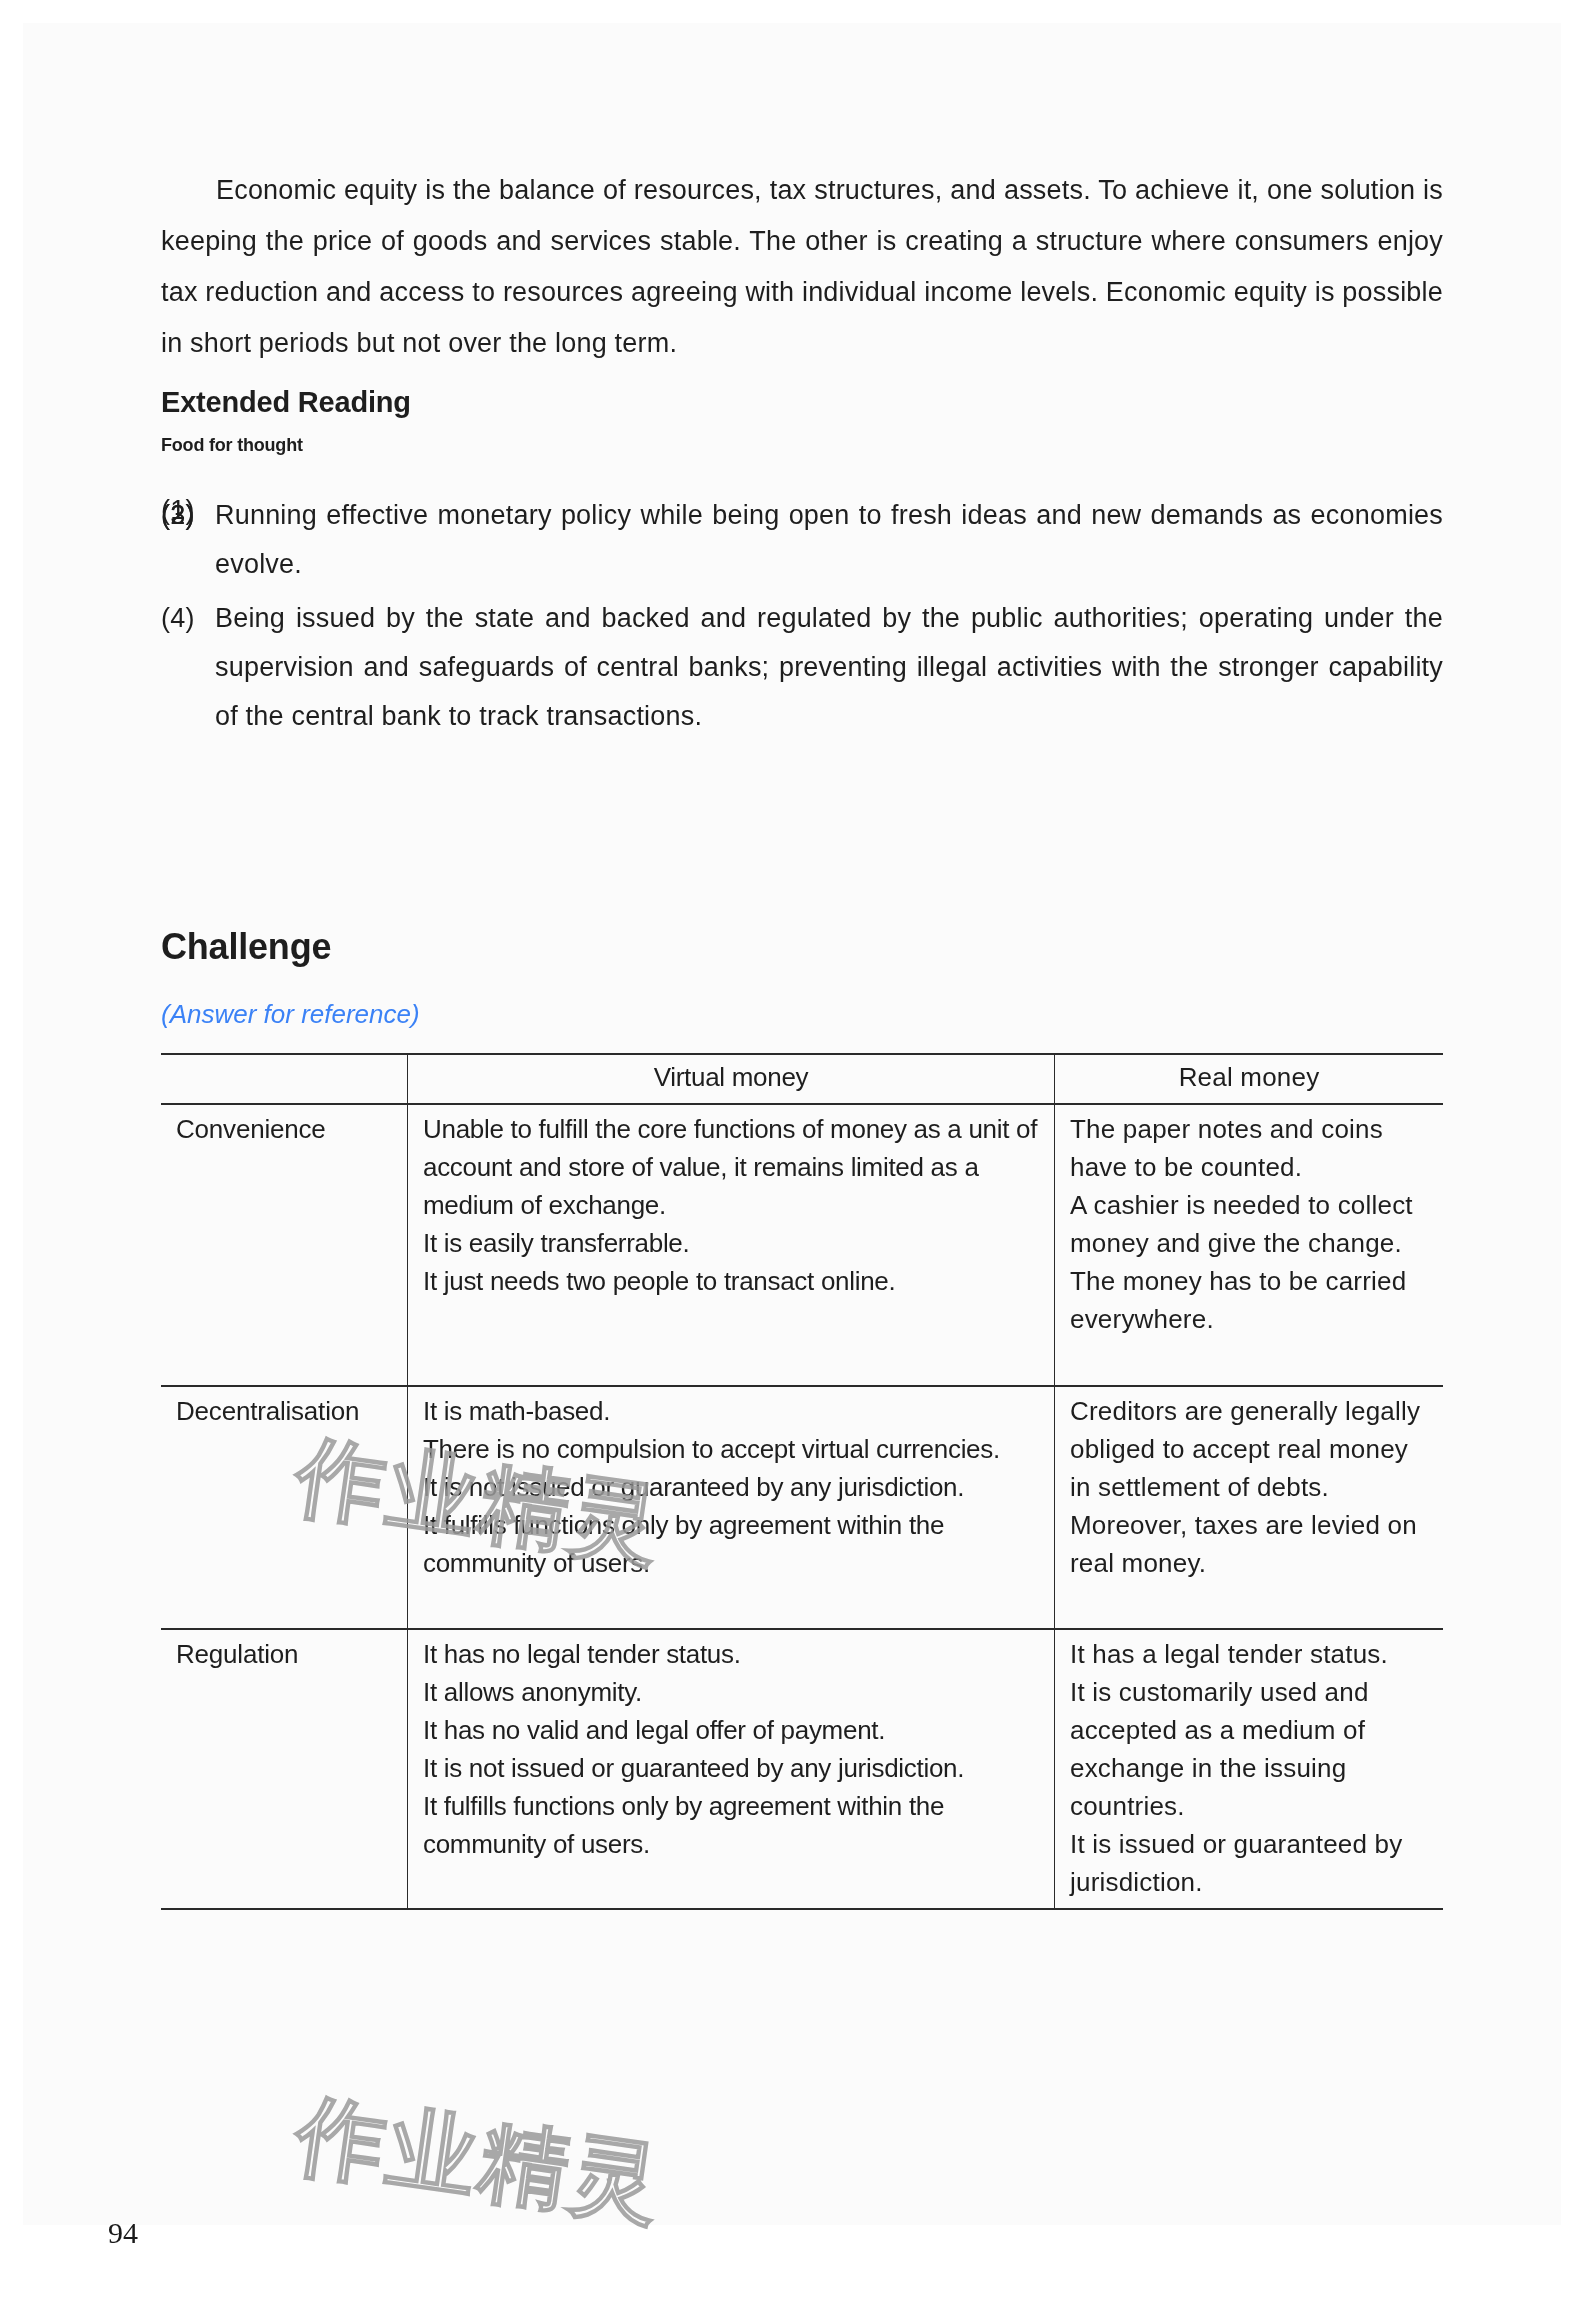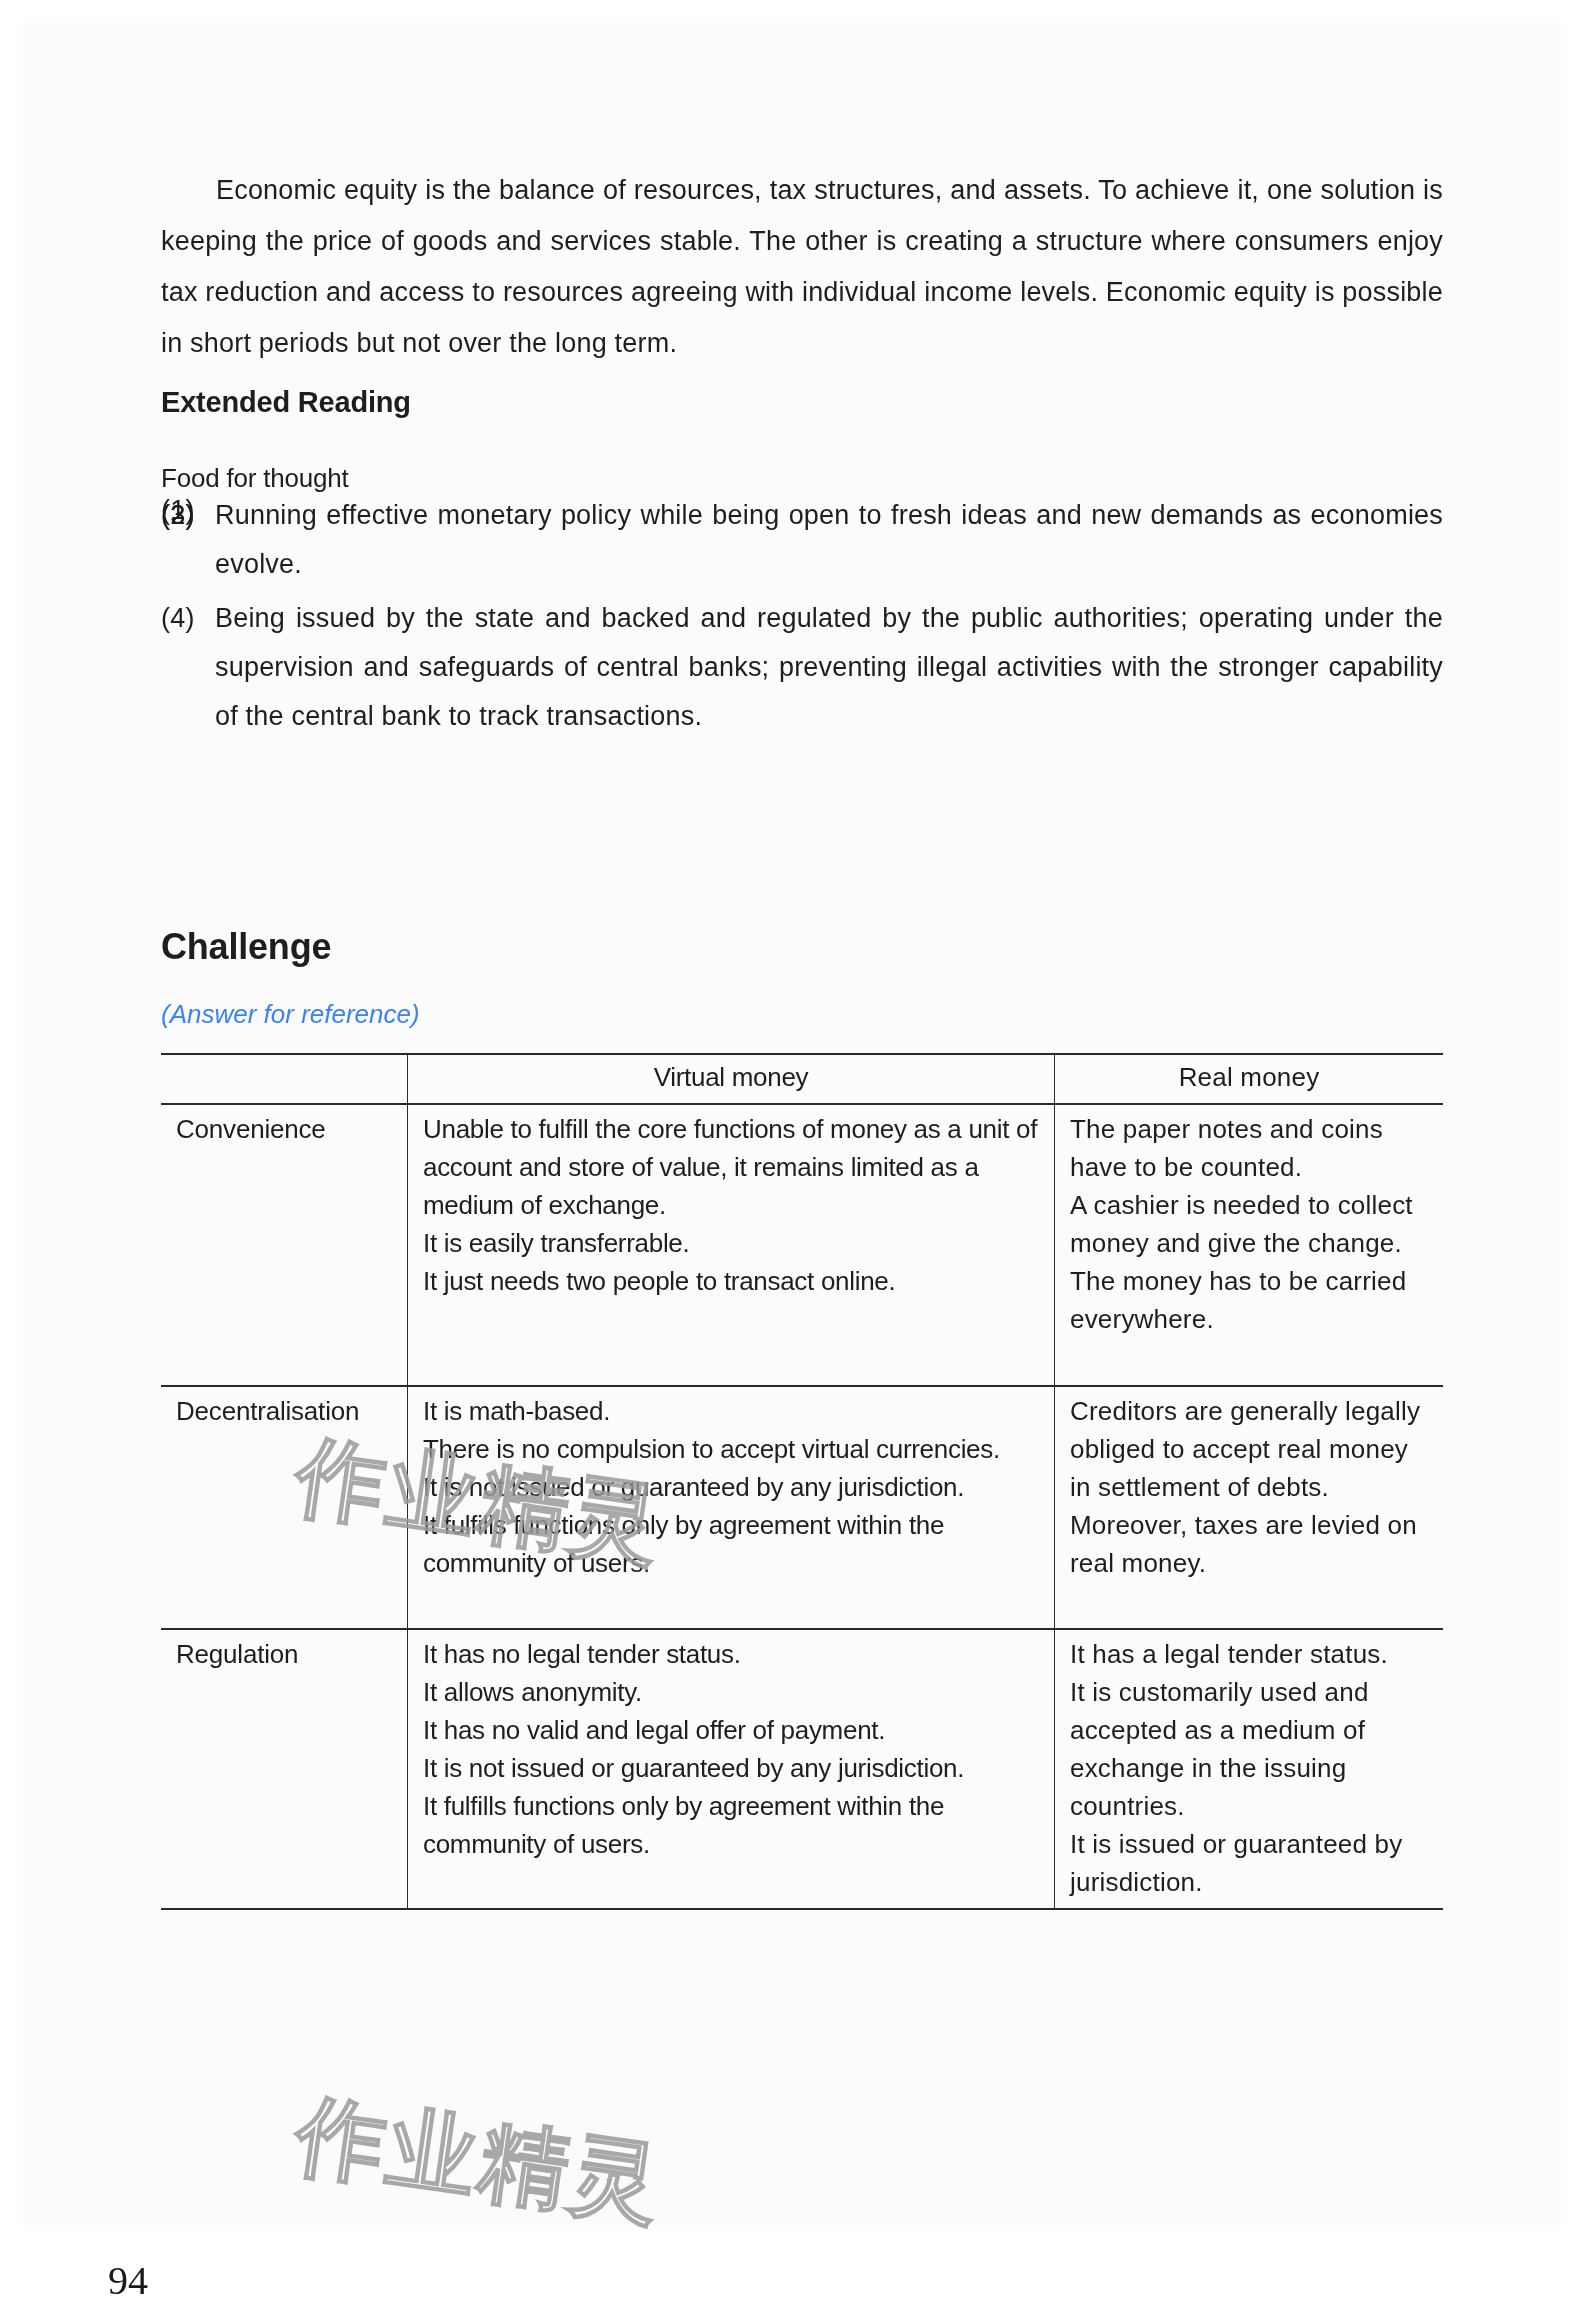--- a/index.html
+++ b/index.html
@@ -19,22 +19,22 @@
   .para {
     position: absolute; top: 142px; left: 0; width: 1282px;
     font-size: 27px; line-height: 51px; text-align: justify;
     text-indent: 55px; letter-spacing: 0.2px;
   }
   .h-extended {
     position: absolute; top: 359px; left: 0;
     font-size: 29px; font-weight: bold; line-height: 40px; letter-spacing: -0.2px;
   }
   .h-food {
-    position: absolute; top: 437px; left: 0;
-    font-size: 26px; font-weight: normal; line-height: 36px; letter-spacing: -0.2px;
+    position: absolute; top: 404px; left: 0;
+    font-size: 18px; font-weight: bold; line-height: 36px; letter-spacing: -0.2px;
   }
   .list {
     position: absolute; top: 463px; left: 0; width: 1282px;
     margin: 0; padding: 0; list-style: none;
     font-size: 27px; line-height: 49px; letter-spacing: 0.2px;
   }
   .list li { position: relative; padding-left: 54px; text-align: justify; }
   .list .num { position: absolute; left: 0; top: 0; }
   .h-challenge {
     position: absolute; top: 906px; left: 0;
@@ -64,21 +64,21 @@
   .watermark {
     position: absolute; font-size: 89px; font-weight: bold;
     color: transparent; -webkit-text-stroke: 1.6px #9a9a9a;
     letter-spacing: 3.3px; transform: rotate(8deg); opacity: 0.85;
     font-family: "DejaVu Sans", sans-serif;
   }
   .wm1 { left: 272px; top: 1418px; }
   .wm2 { left: 272px; top: 2077px; }
   .page-num {
     position: absolute; left: 85px; top: 2193px;
-    font-family: "Liberation Serif", serif; font-size: 40px; color: #1a1a1a; margin-top: 41px;
+    font-family: "Liberation Serif", serif; font-size: 30px; color: #1a1a1a;
   }
 </style>
 </head>
 <body>
 
 <div class="page">
   <div class="content">
 
     <p class="para" style="margin:0;">Economic equity is the balance of resources, tax structures, and assets. To achieve it, one solution is keeping the price of goods and services stable. The other is creating a structure where consumers enjoy tax reduction and access to resources agreeing with individual income levels. Economic equity is possible in short periods but not over the long term.</p>
 

